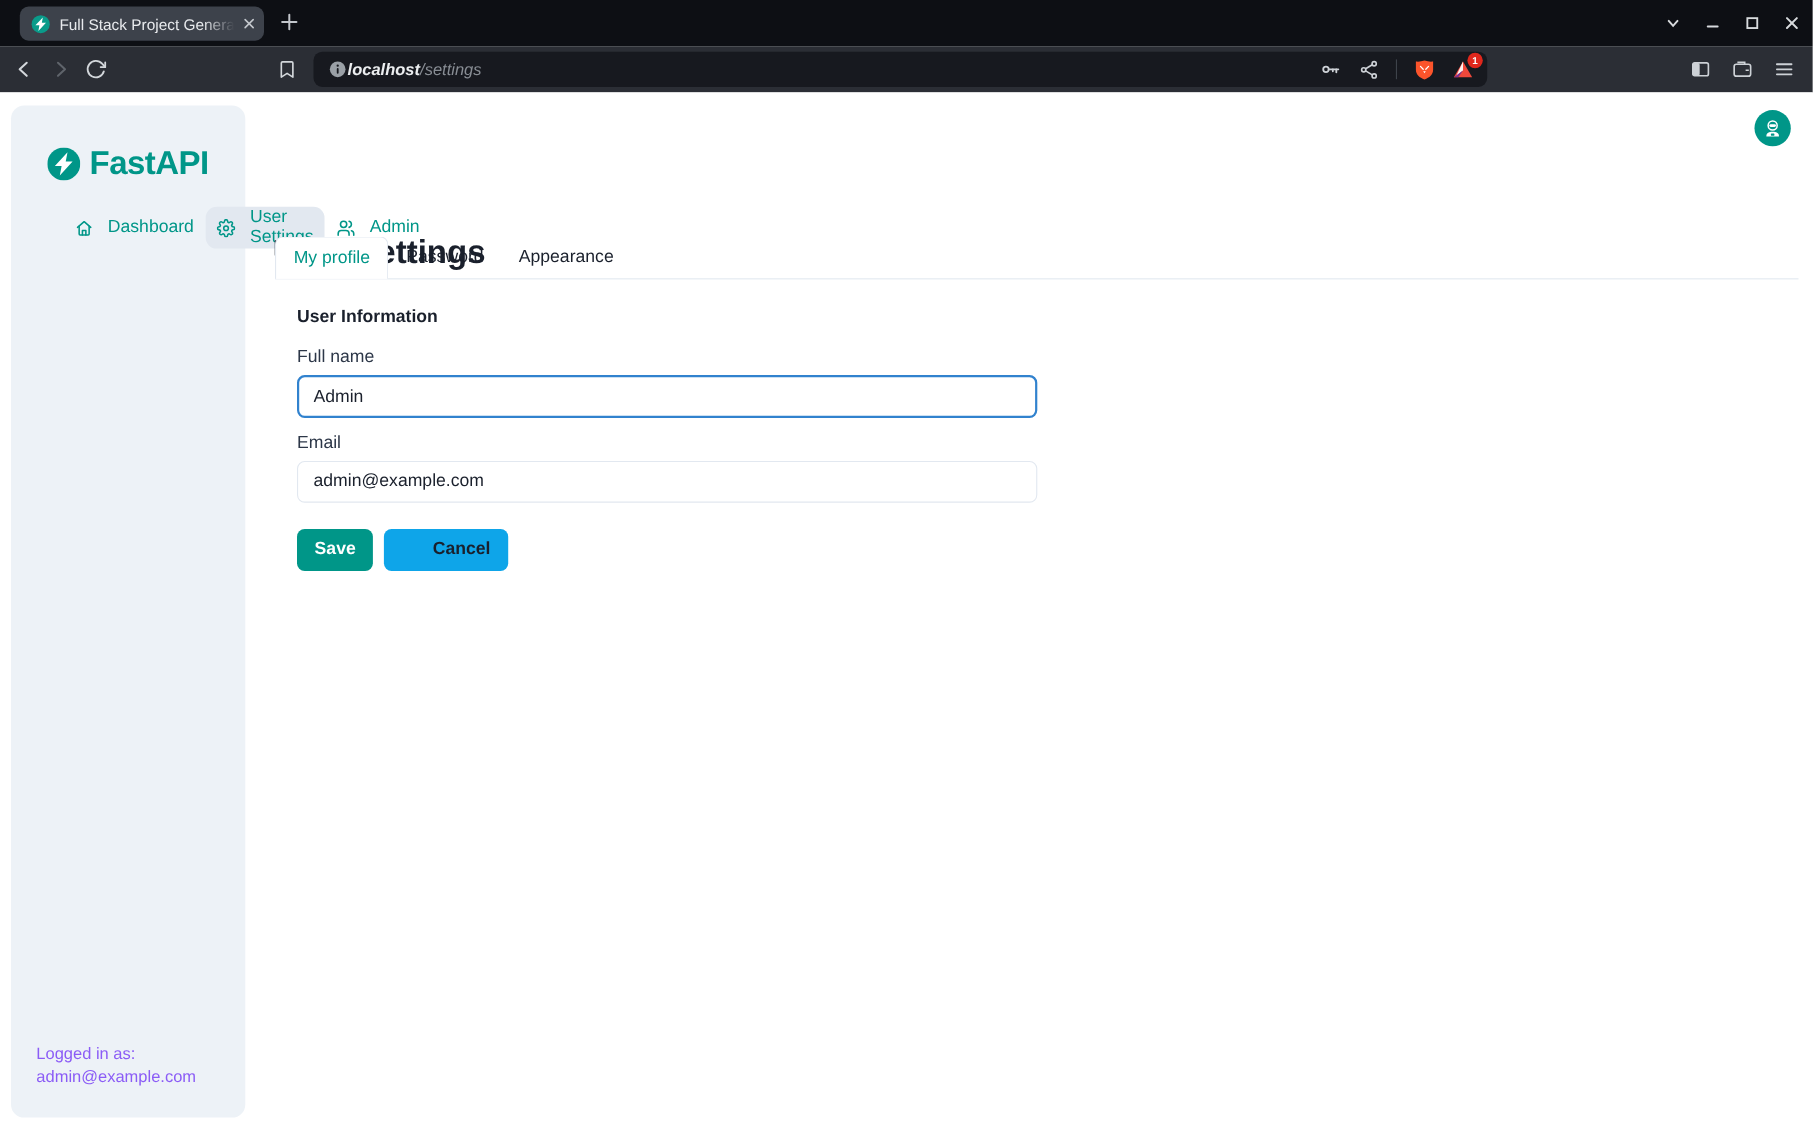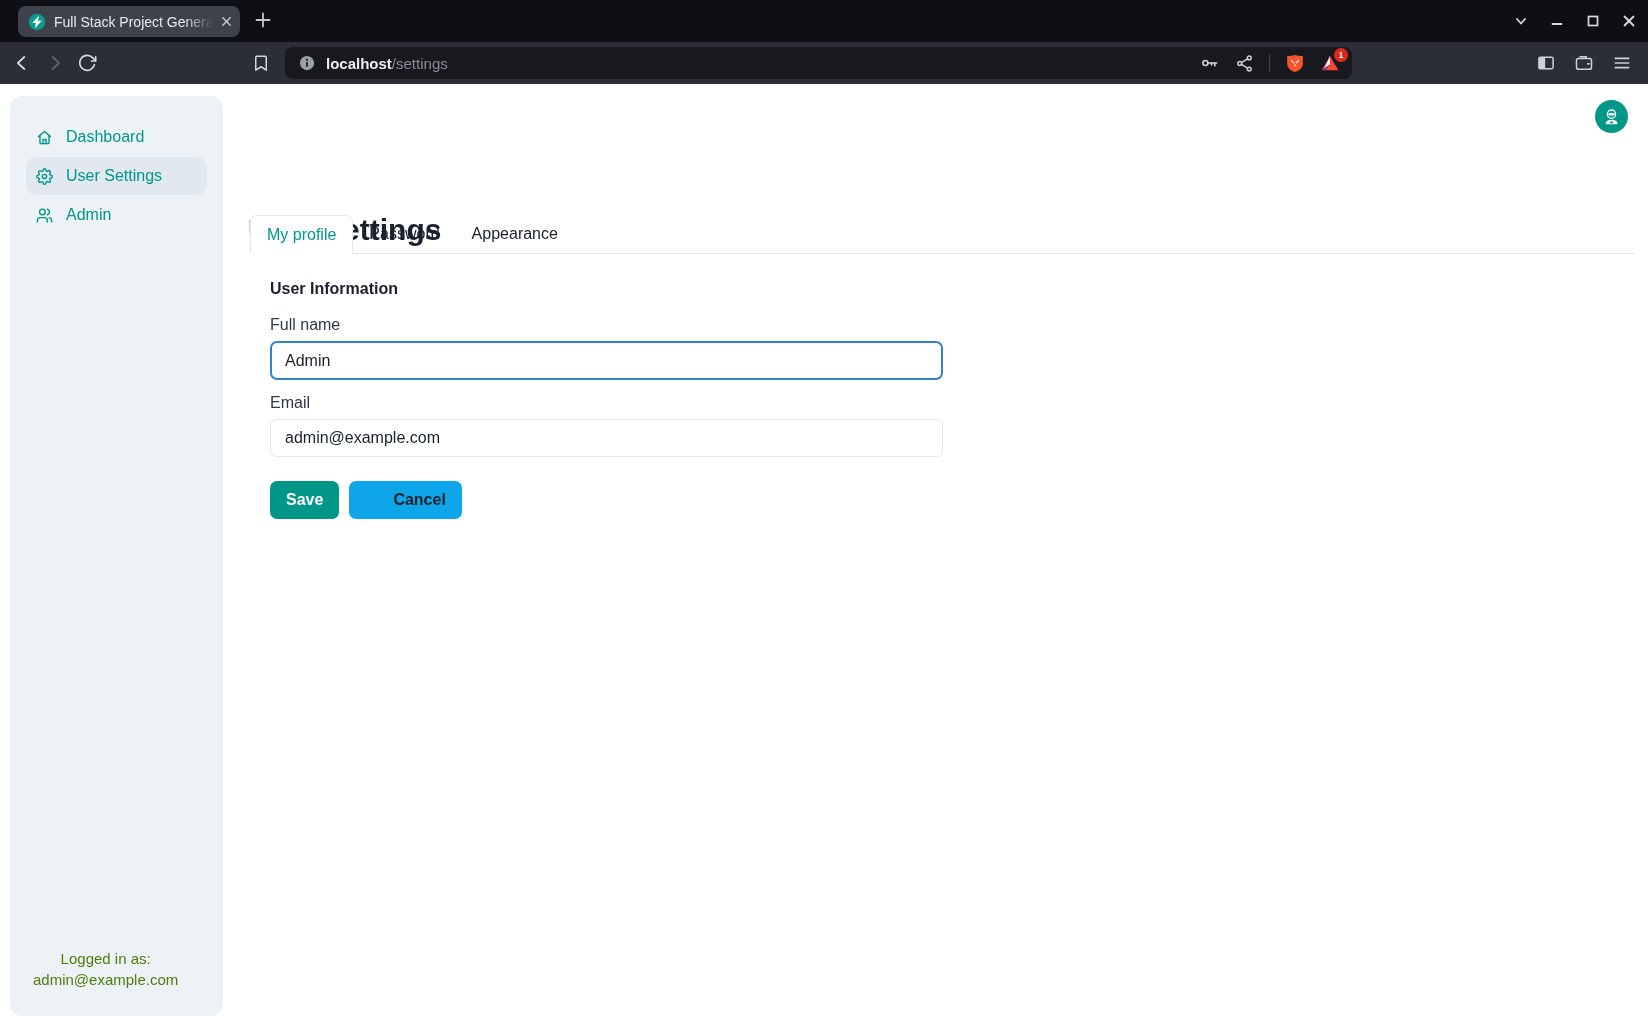--- a/index.html
+++ b/index.html
@@ -26,21 +26,21 @@
   .win-controls { position:absolute; right:10px; top:0; height:42px; display:flex; align-items:center; gap:18px; }
   .win-controls .icon-btn { width:18px; height:18px; }
 
   .toolbar { position:absolute; left:0; top:42px; width:100%; height:42px; background:#2b2e35; }
   .nav-btn { position:absolute; top:10px; width:22px; height:22px; }
   .urlbar {
     position:absolute; left:285px; top:5px; width:1067px; height:32px;
     background:#17191f; border-radius:8px; display:flex; align-items:center;
     color:#e8eaed; font-size:15px; padding:0 12px 0 13px;
   }
-  .url-text { margin-left:10px; white-space:nowrap; }
+  .url-text { white-space:nowrap;font-style:italic; }
   .url-host { color:#eceef0; font-weight:600; }
   .url-path { color:#888d94; }
   .urlbar-right { margin-left:auto; display:flex; align-items:center; gap:15px; }
   .vsep { width:1px; height:18px; background:#3e434b; }
   .badge-wrap { position:relative; display:flex; }
   .badge {
     position:absolute; top:-6px; right:-8px; min-width:14px; height:14px; border-radius:7px;
     background:#e0271c; color:#fff; font-size:9px; font-weight:bold;
     display:flex; align-items:center; justify-content:center; padding:0 3px;
   }
@@ -48,28 +48,28 @@
 
   
   .content { position:absolute; left:0; top:84px; width:100%; height:941px; background:#fff; }
 
   .sidebar {
     position:absolute; left:10px; top:12px; width:213px; height:920px;
     background:#edf2f7; border-radius:12px;
   }
   .logo-row { display:flex; align-items:center; justify-content:center; gap:8px; margin-top:36px; color:#009688; }
   .logo-text { font-size:30px; font-weight:600; letter-spacing:-0.5px; }
-  .nav-list { margin-top:22px; padding:0 16px; display:flex; flex-direction:column; gap:1px; }
+  .nav-list { margin-top:22px; padding:0 16px; display:flex; flex-direction:row; gap:1px;margin-left:32px; }
   .nav-item {
     display:flex; align-items:center; gap:13px; height:38px; padding:0 10px;
     border-radius:10px; color:#009688; font-size:16px; cursor:pointer;
   }
   .nav-item.active { background:#e2e8f0; }
   .nav-item svg { flex:none; }
-  .sidebar-footer { position:absolute; left:23px; bottom:26px; color:#4d7c0f; font-size:15px; line-height:21px;text-align:center; }
+  .sidebar-footer { position:absolute; left:23px; bottom:26px; color:#8b5cf6; font-size:15px; line-height:21px; }
 
   .avatar-btn {
     position:absolute; left:1595px; top:16px; width:33px; height:33px; border-radius:50%;
     background:#009688; border:none; display:flex; align-items:center; justify-content:center; cursor:pointer;
   }
 
   .page-title { position:absolute; left:248px; top:127px; margin:0; font-size:30px; line-height:38px; font-weight:700; color:#1a202c; }
 
   .tabs { position:absolute; left:250px; top:131px; width:1385px; display:flex; border-bottom:1px solid #e2e8f0; }
   .tab-item {
@@ -240,20 +240,29 @@
             <line x1="4" y1="12" x2="20" y2="12"></line>
             <line x1="4" y1="17.5" x2="20" y2="17.5"></line>
         </svg>
       </button>
     </div>
   </div>
 
   <div class="content">
 
     <aside class="sidebar">
+      <div class="logo-row">
+        <span>
+          <svg width="30" height="30" viewBox="0 0 24 24">
+            <circle cx="12" cy="12" r="12" fill="#009688"></circle>
+            <path d="M14.7 3.6 5.5 13.5h4.9L9.1 20.4l9.3-10.2h-5z" fill="#fff"></path>
+          </svg>
+        </span>
+        <span class="logo-text">FastAPI</span>
+      </div>
 
       <nav class="nav-list">
         <div class="nav-item">
           <span>
             <svg width="17" height="17" viewBox="0 0 24 24" fill="none" stroke="#009688" stroke-width="2" stroke-linecap="round" stroke-linejoin="round">
               <path d="M3.5 10.8 12 3.6l8.5 7.2"></path>
               <path d="M5.6 9.6v9.8a1.3 1.3 0 0 0 1.3 1.3h10.2a1.3 1.3 0 0 0 1.3-1.3V9.6"></path>
               <path d="M9.8 20.7v-5.9h4.4v5.9"></path>
             </svg>
           </span>

